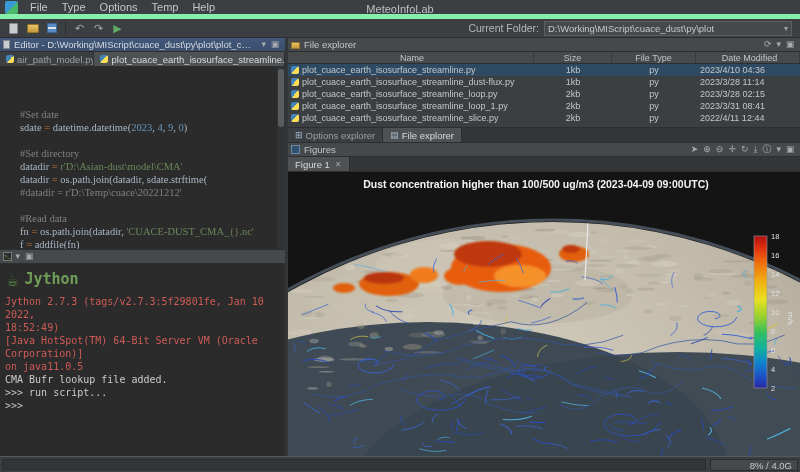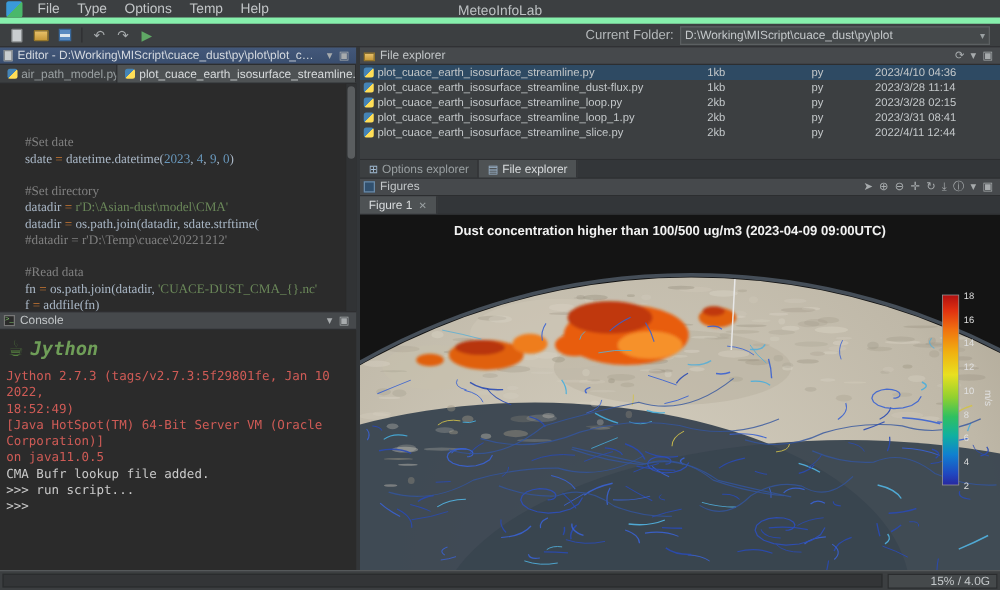--- a/index.html
+++ b/index.html
@@ -48,21 +48,21 @@
   .code{flex:1;background:#2b2b2b;font-family:Liberation Serif, serif;font-size:10.5px;line-height:13px;padding:2px 20px;position:relative;overflow:hidden;white-space:pre}
   .cl{height:13px;white-space:pre}
   .c-com{color:#808080}.c-str{color:#6a8759}.c-num{color:#6897bb}.c-op{color:#cc7832}.c-pln{color:#a9b7c6}
   .vscroll{position:absolute;top:0;right:0;bottom:0;width:9px;background:#313335;border-left:1px solid #2a2a2a}
   .vthumb{position:absolute;top:2px;right:1px;width:6px;height:58px;background:#5a5d5f;border-radius:3px}
   
   .console-panel{flex:1;display:flex;flex-direction:column;min-height:0}
   .console-body{flex:1;background:#2b2b2b;font-family:"DejaVu Sans Mono",monospace;font-size:10px;line-height:13px;padding:3px 5px;overflow:hidden;position:relative}
   .jylogo{display:flex;align-items:center;margin:2px 0 6px 2px}
   .jycup{font-size:19px;color:#55813f;margin-right:6px;line-height:20px}
-  .jytext{font-size:15px;font-weight:bold;font-style:italic;color:#6f9e58}
+  .jytext{font-size:15px;font-weight:bold;color:#6f9e58}
   .cn-err{color:#cf5b56}.cn-out{color:#c9c9c9}
   
   .fe-panel{height:90px;display:flex;flex-direction:column;border-bottom:1px solid #2c2e30}
   .ftable{flex:1;display:flex;flex-direction:column;background:#3c3f41;overflow:hidden}
   .fhead{height:12px;display:flex;background:#47494b;border-bottom:1px solid #2c2e30;font-size:9px;color:#c2c6c8}
   .fhead .cell{text-align:center;border-right:1px solid #38393b;line-height:12px}
   .cell{white-space:nowrap;overflow:hidden}
   .cell.name{flex:0 0 246px;padding-left:3px}
   .cell.size{flex:0 0 78px;text-align:center}
   .cell.type{flex:0 0 84px;text-align:center}
@@ -149,21 +149,20 @@
       <div class="code">
         <div class="vscroll">
           <div class="vthumb"></div>
         </div>
       <div class="cl"><span class="c-com">#Set date</span></div><div class="cl"><span class="c-pln">sdate </span><span class="c-op">= </span><span class="c-pln">datetime.datetime(</span><span class="c-num">2023</span><span class="c-pln">, </span><span class="c-num">4</span><span class="c-pln">, </span><span class="c-num">9</span><span class="c-pln">, </span><span class="c-num">0</span><span class="c-pln">)</span></div><div class="cl">&nbsp;</div><div class="cl"><span class="c-com">#Set directory</span></div><div class="cl"><span class="c-pln">datadir </span><span class="c-op">= </span><span class="c-str">r'D:\Asian-dust\model\CMA'</span></div><div class="cl"><span class="c-pln">datadir </span><span class="c-op">= </span><span class="c-pln">os.path.join(datadir, sdate.strftime(</span></div><div class="cl"><span class="c-com">#datadir = r'D:\Temp\cuace\20221212'</span></div><div class="cl">&nbsp;</div><div class="cl"><span class="c-com">#Read data</span></div><div class="cl"><span class="c-pln">fn </span><span class="c-op">= </span><span class="c-pln">os.path.join(datadir, </span><span class="c-str">'CUACE-DUST_CMA_{}.nc'</span></div><div class="cl"><span class="c-pln">f </span><span class="c-op">= </span><span class="c-pln">addfile(fn)</span></div></div>
     </div>
 
     <div class="console-panel">
       <div class="phead">
         <span class="mini term">&gt;_</span>
-        <span class="ptitle">Console</span>
         <span class="pbtns">
           <span class="hicon">▾</span>
           <span class="hicon">▣</span>
         </span>
       </div>
       <div class="console-body">
         <div class="jylogo">
           <span class="jycup">☕</span>
           <span class="jytext">Jython</span>
         </div>
@@ -188,20 +187,26 @@
       <div class="phead">
         <span class="mini fold"></span>
         <span class="ptitle">File explorer</span>
         <span class="pbtns">
           <span class="hicon">⟳</span>
           <span class="hicon">▾</span>
           <span class="hicon">▣</span>
         </span>
       </div>
       <div class="ftable">
+        <div class="fhead">
+          <span class="cell name">Name</span>
+          <span class="cell size">Size</span>
+          <span class="cell type">File Type</span>
+          <span class="cell date">Date Modified</span>
+        </div>
         <div class="fbody">
             <div class="frow sel">
               <span class="cell name"><span class="pyicon"></span>plot_cuace_earth_isosurface_streamline.py</span>
               <span class="cell size">1kb</span>
               <span class="cell type">py</span>
               <span class="cell date">2023/4/10 04:36</span>
             </div>
             <div class="frow">
               <span class="cell name"><span class="pyicon"></span>plot_cuace_earth_isosurface_streamline_dust-flux.py</span>
               <span class="cell size">1kb</span>
@@ -652,14 +657,14 @@
         </g>
 
         <text x="248" y="16" text-anchor="middle" font-size="10.5" font-weight="bold" fill="#f2f2f2" font-family="Liberation Sans, sans-serif">Dust concentration higher than 100/500 ug/m3 (2023-04-09 09:00UTC)</text>
       </svg>
     </div>
   </div>
 </div>
 
 <div class="statusbar">
   <div class="sprog"></div>
-  <div class="smem">15% / 4.0G</div>
+  <div class="smem">8% / 4.0G</div>
 </div>
 
 </body></html>

